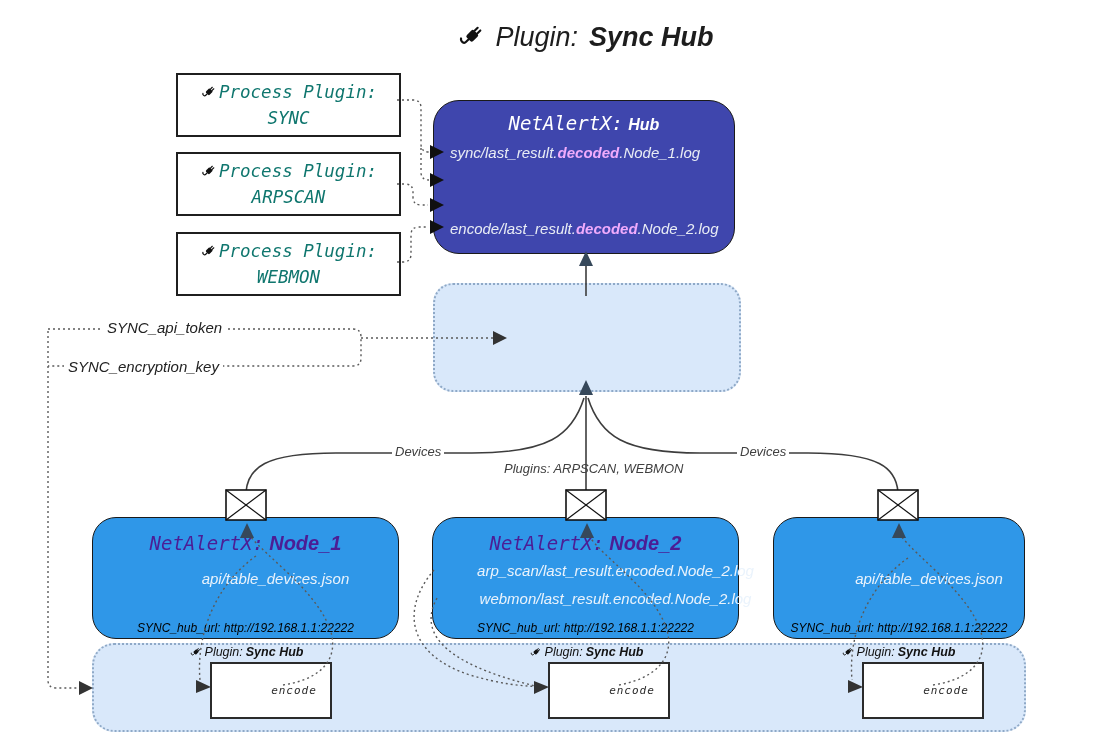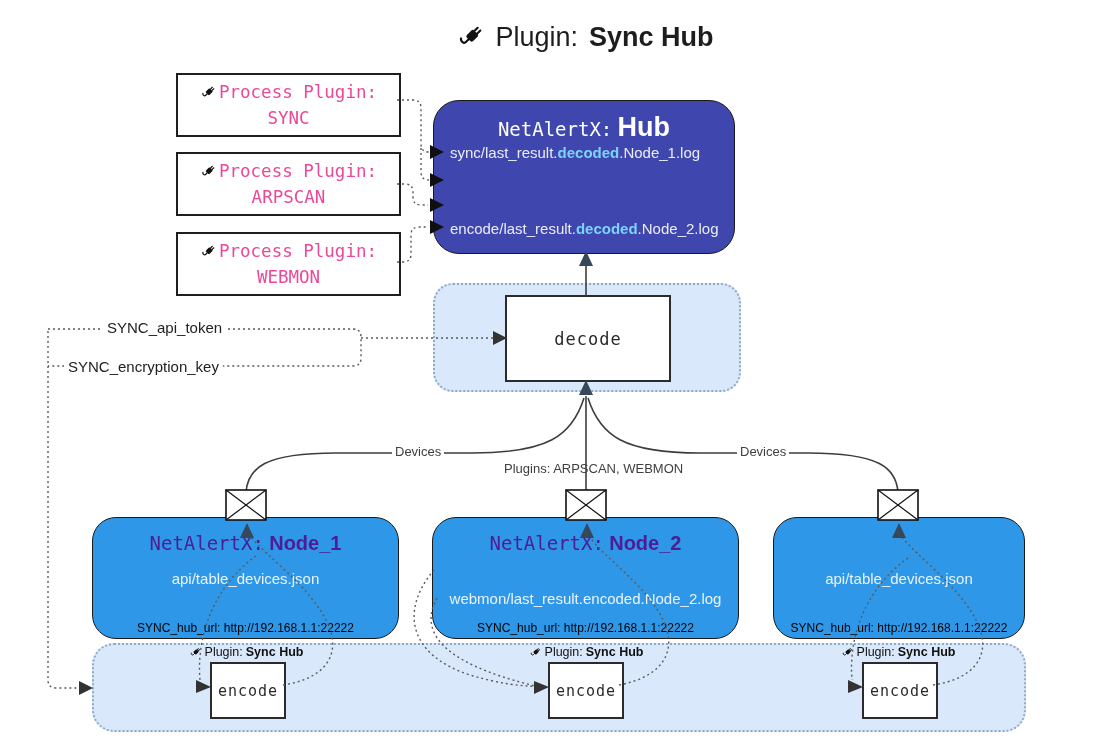--- a/index.html
+++ b/index.html
@@ -3,62 +3,62 @@
 <meta charset="utf-8">
 <style>
   :root{
     --hub-fill:#3f46ad; --node-fill:#2f97e8; --panel-fill:#d9e8fa; --panel-border:#8fa9c7;
     --box-border:#1a1a1a; --line:#3d3d3d; --dotted:#5a5a5a; --arrow-flow:#36485a;
     --arrow-small:#333333; --text-dark:#1a1a1a; --text-light:#e9edf5;
   }
   html,body{margin:0;padding:0;background:#fff;}
   #stage{position:relative;width:1117px;height:754px;background:#fff;overflow:hidden;
          font-family:"Liberation Sans",sans-serif;color:var(--text-dark);}
-  .abs{position:absolute;}
+  .abs{position:absolute;font-style:italic;}
   .mono{font-family:"DejaVu Sans Mono","Liberation Mono",monospace;}
 
   
   .title{left:400px;top:14px;width:370px;height:46px;display:flex;align-items:center;justify-content:center;gap:9px;font-size:27px;color:#1d1d1d;}
   .title .bold{font-weight:bold;margin-left:2px;}
 
   
   .proc{left:176px;width:221px;height:60px;background:#fff;border:2px solid #1f1f1f;
         display:flex;flex-direction:column;align-items:center;justify-content:center;
-        font-size:17.5px;color:#ec4899;line-height:26px;}
+        font-size:17.5px;color:#0f766e;line-height:26px;}
   .proc .l1{display:flex;align-items:center;gap:2px;}
 
   
   .hub-url{left:433px;top:79px;width:300px;text-align:center;font-size:11.5px;color:#111;}
   .hub{left:433px;top:100px;width:300px;height:152px;background:var(--hub-fill);
        border:1.5px solid var(--box-border);border-radius:26px;}
   .hub-title{position:absolute;top:11px;left:0;width:100%;text-align:center;color:#fff;font-size:19px;}
   .hub-title .code{font-size:19px;}
-  .hub-title .bold{font-family:"Liberation Sans",sans-serif;font-weight:bold;font-size:27px;}
+  .hub-title .bold{font-family:"Liberation Sans",sans-serif;font-weight:bold;font-size:16px;}
   .hub-row{position:absolute;left:16px;width:280px;color:var(--text-light);font-size:15px;white-space:nowrap;}
-  .hub-row b{color:#7dd3fc;}
+  .hub-row b{color:#f0abfc;}
 
   
   .panel{background:var(--panel-fill);border:2px dotted var(--panel-border);}
   .decode-panel{left:433px;top:283px;width:304px;height:105px;border-radius:20px;}
   .codebox{background:#fff;border:2px solid #2b2b2b;display:flex;align-items:center;justify-content:center;color:#2a2a2a;}
   .decode-box{left:505px;top:295px;width:162px;height:83px;font-size:17px;letter-spacing:1px;}
-  .encode-box{width:72px;height:53px;font-size:15px;letter-spacing:1px;}
+  .encode-box{width:72px;height:53px;font-size:11px;letter-spacing:1px;padding-left:46px;}
 
   
   .keylab{background:#fff;padding:0 4px;font-size:15px;color:#222;z-index:6;white-space:nowrap;}
 
   
   .edgelab{background:#fff;padding:0 3px;font-size:13px;color:#404040;z-index:6;white-space:nowrap;}
   .edgelab.nobg{background:transparent;z-index:1;}
 
   
   .node{background:var(--node-fill);border:1.5px solid var(--box-border);border-radius:24px;height:120px;top:517px;}
   .node-title{position:absolute;top:14px;left:0;width:100%;text-align:center;color:#4c1d95;font-size:19px;white-space:nowrap;}
   .node-title .bold{font-family:"Liberation Sans",sans-serif;font-weight:bold;font-size:20px;}
-  .node-row{position:absolute;left:0;width:100%;text-align:center;color:#eaf3fc;font-size:15px;white-space:nowrap;}
+  .node-row{position:absolute;left:0;width:100%;text-align:center;color:#eaf3fc;font-size:15px;white-space:nowrap;padding-left:30px;}
   .node-url{position:absolute;top:103px;left:0;width:100%;text-align:center;color:#000000;font-size:12px;white-space:nowrap;}
 
   
   .bottom-panel{left:92px;top:643px;width:930px;height:85px;border-radius:22px;}
   .enc-label{top:645px;width:220px;display:flex;align-items:center;justify-content:center;gap:3px;font-size:12.5px;color:#111;white-space:nowrap;}
   .enc-label .bold{font-weight:bold;}
 
   
   #overlay{position:absolute;left:0;top:0;z-index:5;pointer-events:none;}
   .edge-solid{fill:none;stroke:var(--line);stroke-width:1.6px;}
@@ -128,21 +128,20 @@
   <div class="abs hub">
     <div class="hub-title">
       <span class="code mono">NetAlertX:</span>
       <span class="bold">Hub</span>
     </div>
     <div class="hub-row" style="top:43px"><span>sync/last_result.</span><b>decoded</b><span>.Node_1.log</span></div>
     <div class="hub-row" style="top:119px"><span>encode/last_result.</span><b>decoded</b><span>.Node_2.log</span></div>
   </div>
 
   <div class="abs panel decode-panel"></div>
-  <div class="abs codebox decode-box mono">decode</div>
 
   <div class="abs keylab" style="left:103px;top:319px">SYNC_api_token</div>
   <div class="abs keylab" style="left:64px;top:358px">SYNC_encryption_key</div>
 
   <div class="abs edgelab" style="left:392px;top:444px">Devices</div>
   <div class="abs edgelab" style="left:737px;top:444px">Devices</div>
   <div class="abs edgelab nobg" style="left:501px;top:461px">Plugins: ARPSCAN, WEBMON</div>
 
   <div class="abs node" style="left:92px;width:305px">
     <div class="node-title">
@@ -150,20 +149,21 @@
       <span class="bold">Node_1</span>
     </div>
     <div class="node-row" style="top:52px">api/table_devices.json</div>
     <div class="node-url">SYNC_hub_url: http://192.168.1.1:22222</div>
   </div>
   <div class="abs node" style="left:432px;width:305px">
     <div class="node-title">
       <span class="mono">NetAlertX:</span>
       <span class="bold">Node_2</span>
     </div>
+    <div class="node-row" style="top:44px">arp_scan/last_result.encoded.Node_2.log</div>
     <div class="node-row" style="top:72px">webmon/last_result.encoded.Node_2.log</div>
     <div class="node-url">SYNC_hub_url: http://192.168.1.1:22222</div>
   </div>
   <div class="abs node" style="left:773px;width:250px">
     <div class="node-row" style="top:52px">api/table_devices.json</div>
     <div class="node-url">SYNC_hub_url: http://192.168.1.1:22222</div>
   </div>
 
   <div class="abs panel bottom-panel"></div>
 

